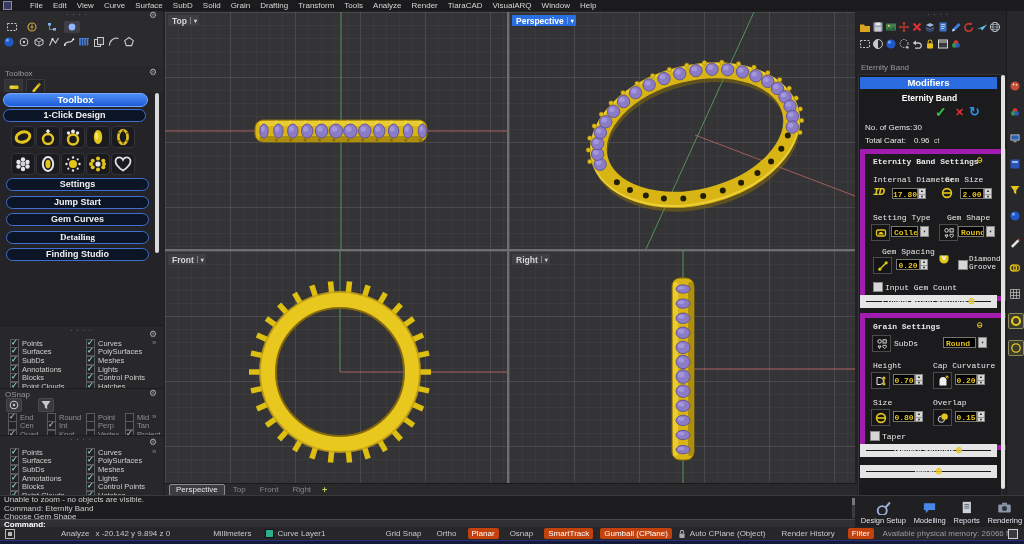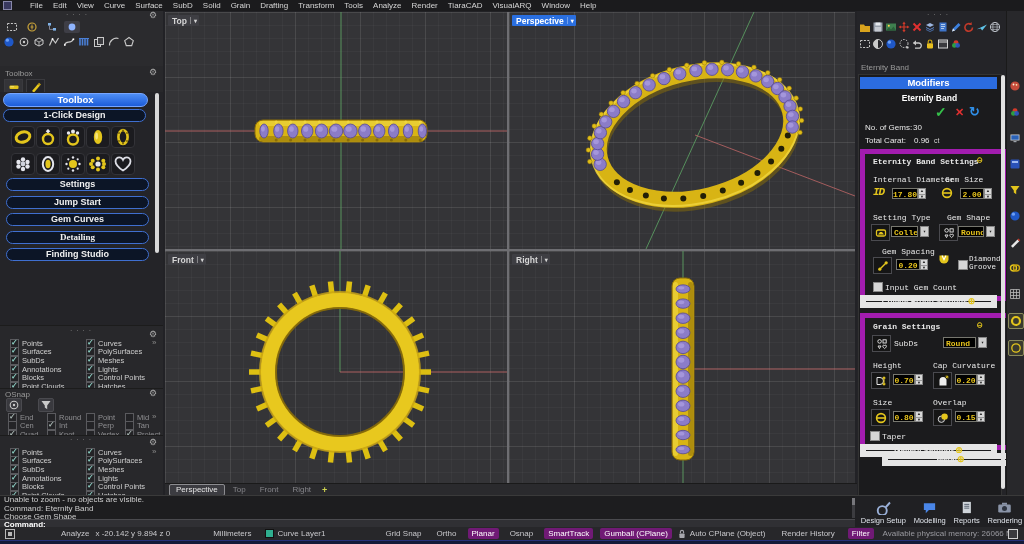--- a/index.html
+++ b/index.html
@@ -68,21 +68,21 @@
   .cmd{left:0;top:495px;width:857px;height:32px;background:#1d1d1f;border-top:1px solid #3a3a3a;}
   .cmdline{font-size:8px;color:#cfcfcf;line-height:8.6px;padding-left:4px;white-space:nowrap;}
   .cmdprompt{position:absolute;left:0;bottom:0;width:100%;height:9px;background:#303034;border-top:1px solid #4a4a4e;
              font-size:8px;font-weight:bold;color:#fff;line-height:9px;padding-left:4px;box-sizing:border-box;}
   .cmdscroll{position:absolute;right:2px;top:2px;width:3px;height:20px;background:#3c3c40;}
   .cmdscroll i{display:block;width:3px;height:7px;background:#77777c;}
   
   .sbar{left:0;top:527px;width:1024px;height:13px;background:#27272a;display:flex;align-items:center;font-size:8px;color:#c8c8cc;}
   .sbar>*{white-space:nowrap;}
   .chip{padding:0 4px;border-radius:2px;line-height:11px;cursor:pointer;}
-  .chip.active{background:#701a75;color:#fff;}
+  .chip.active{background:#c2410c;color:#fff;}
   .sb-ic{width:8px;height:8px;border:1px solid #b8b8b8;margin-left:5px;position:relative;flex:none;}
   .sb-ic::after{content:"";position:absolute;left:2px;top:2px;width:4px;height:4px;background:#b8b8b8;}
   .swatch{width:7px;height:7px;background:#2fae8f;border:1px solid #111;margin-right:3px;flex:none;}
   .memtx{color:#9a9aa0;}
   .sb-right{position:absolute;right:6px;top:529px;width:8px;height:8px;border:1px solid #cfcfcf;background:#3a3a3e;}
   .bstrip{left:0;top:540px;width:1024px;height:4px;background:#141a38;border-top:1px solid #26317a;}
   
   .rpanel{left:857px;top:11px;width:167px;height:484px;background:#242428;}
   .rtoolrow{position:absolute;display:flex;gap:1px;}
   .rbody{position:absolute;left:1px;top:63px;width:142px;height:420px;background:#1b1b1d;border:1px solid #333;}
@@ -1135,21 +1135,21 @@
       </div>
 
       <span class="wcb abs" style="left:5px;top:113px;"></span>
       <div class="abs rlabel" style="left:17px;top:114px;">Taper</div>
     </div>
 
     <div class="collbar" style="top:433px;">
       <span class="secttl">Gallery Settings</span>
       <span class="goldop">⊕</span>
     </div>
-    <div class="collbar" style="top:442px;margin-left:22px;">
+    <div class="collbar" style="top:454px;">
       <span class="secttl">Metal</span>
       <span class="goldop">⊕</span>
     </div>
 
     <div class="vscroll" style="left:144px;top:64px;height:414px;background:#e2e2e2;"></div>
   </div>
 
   <div class="abs rstrip"></div>
   <span class="stripic" style="top:79px;">
       <span class="ti">

